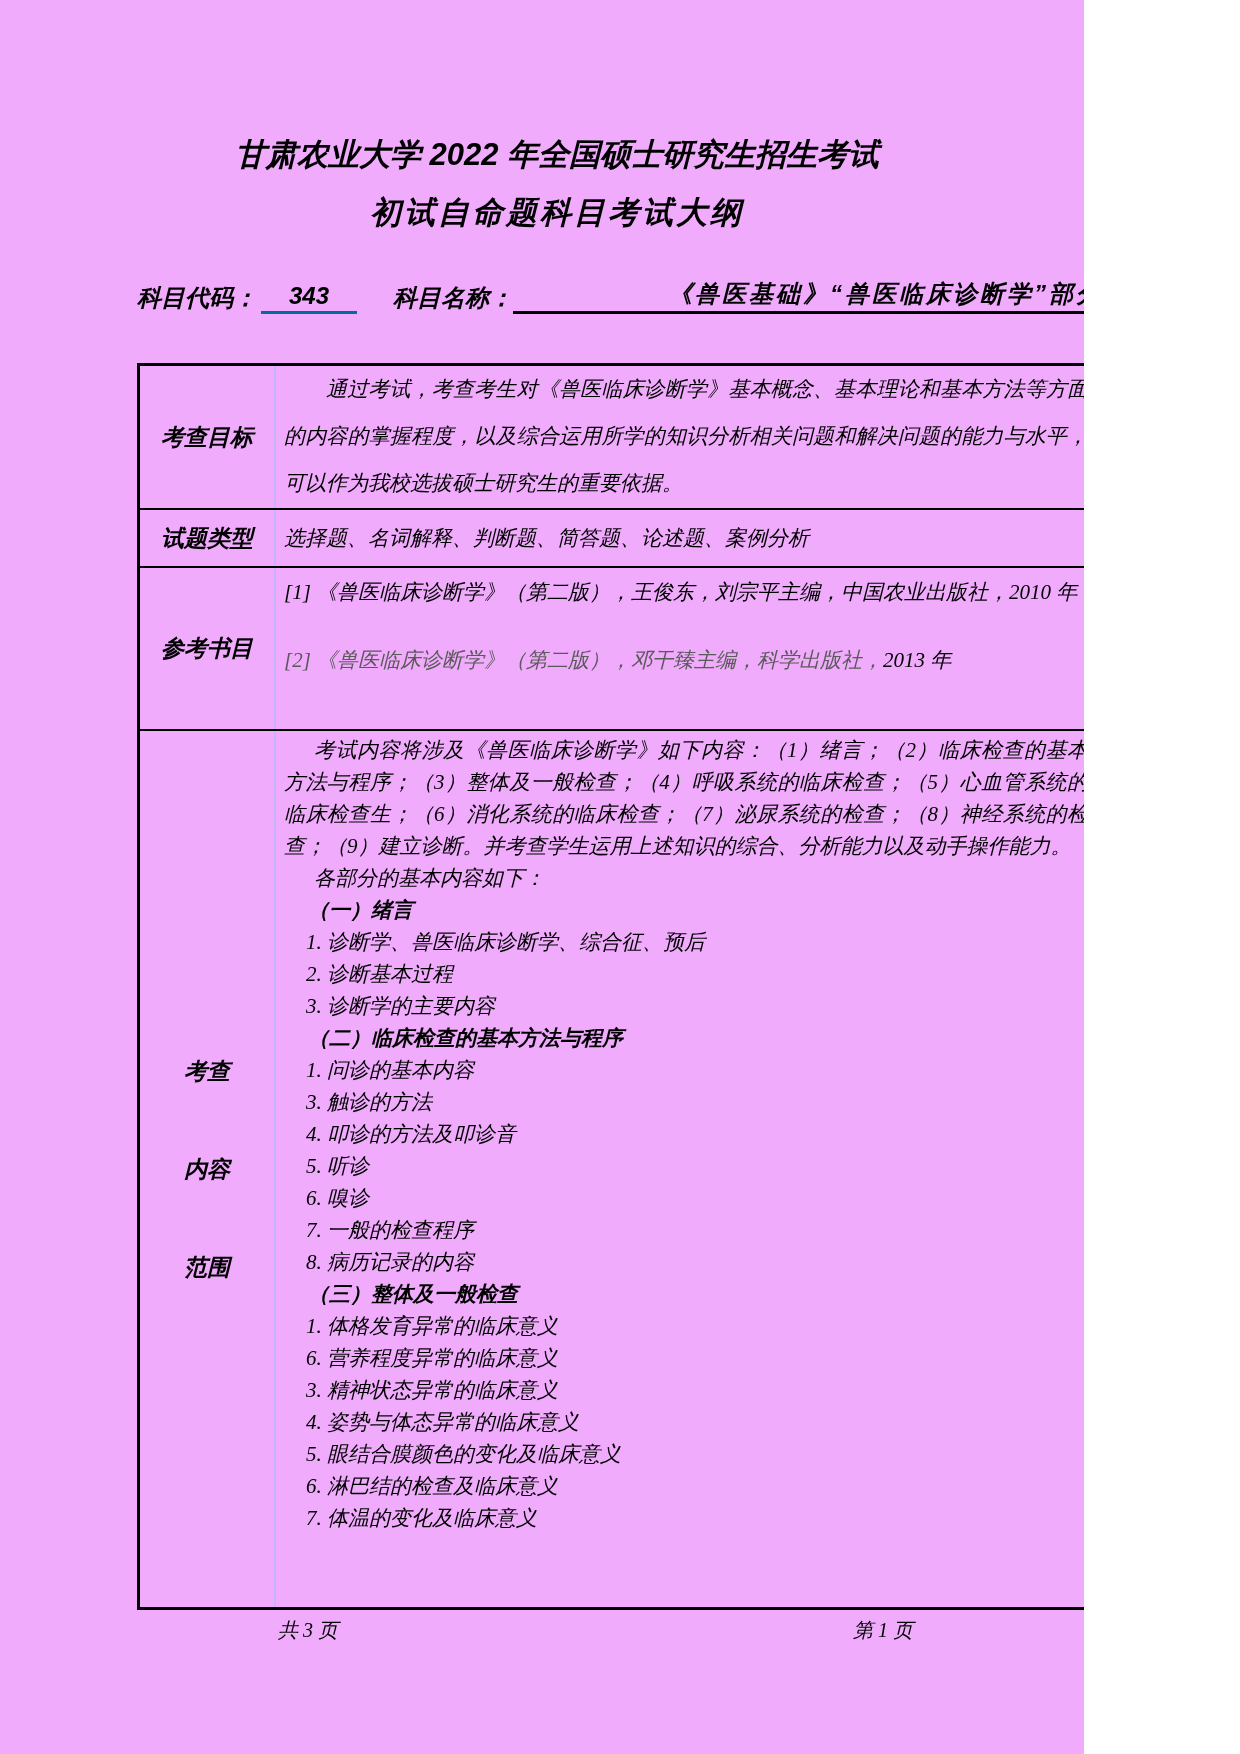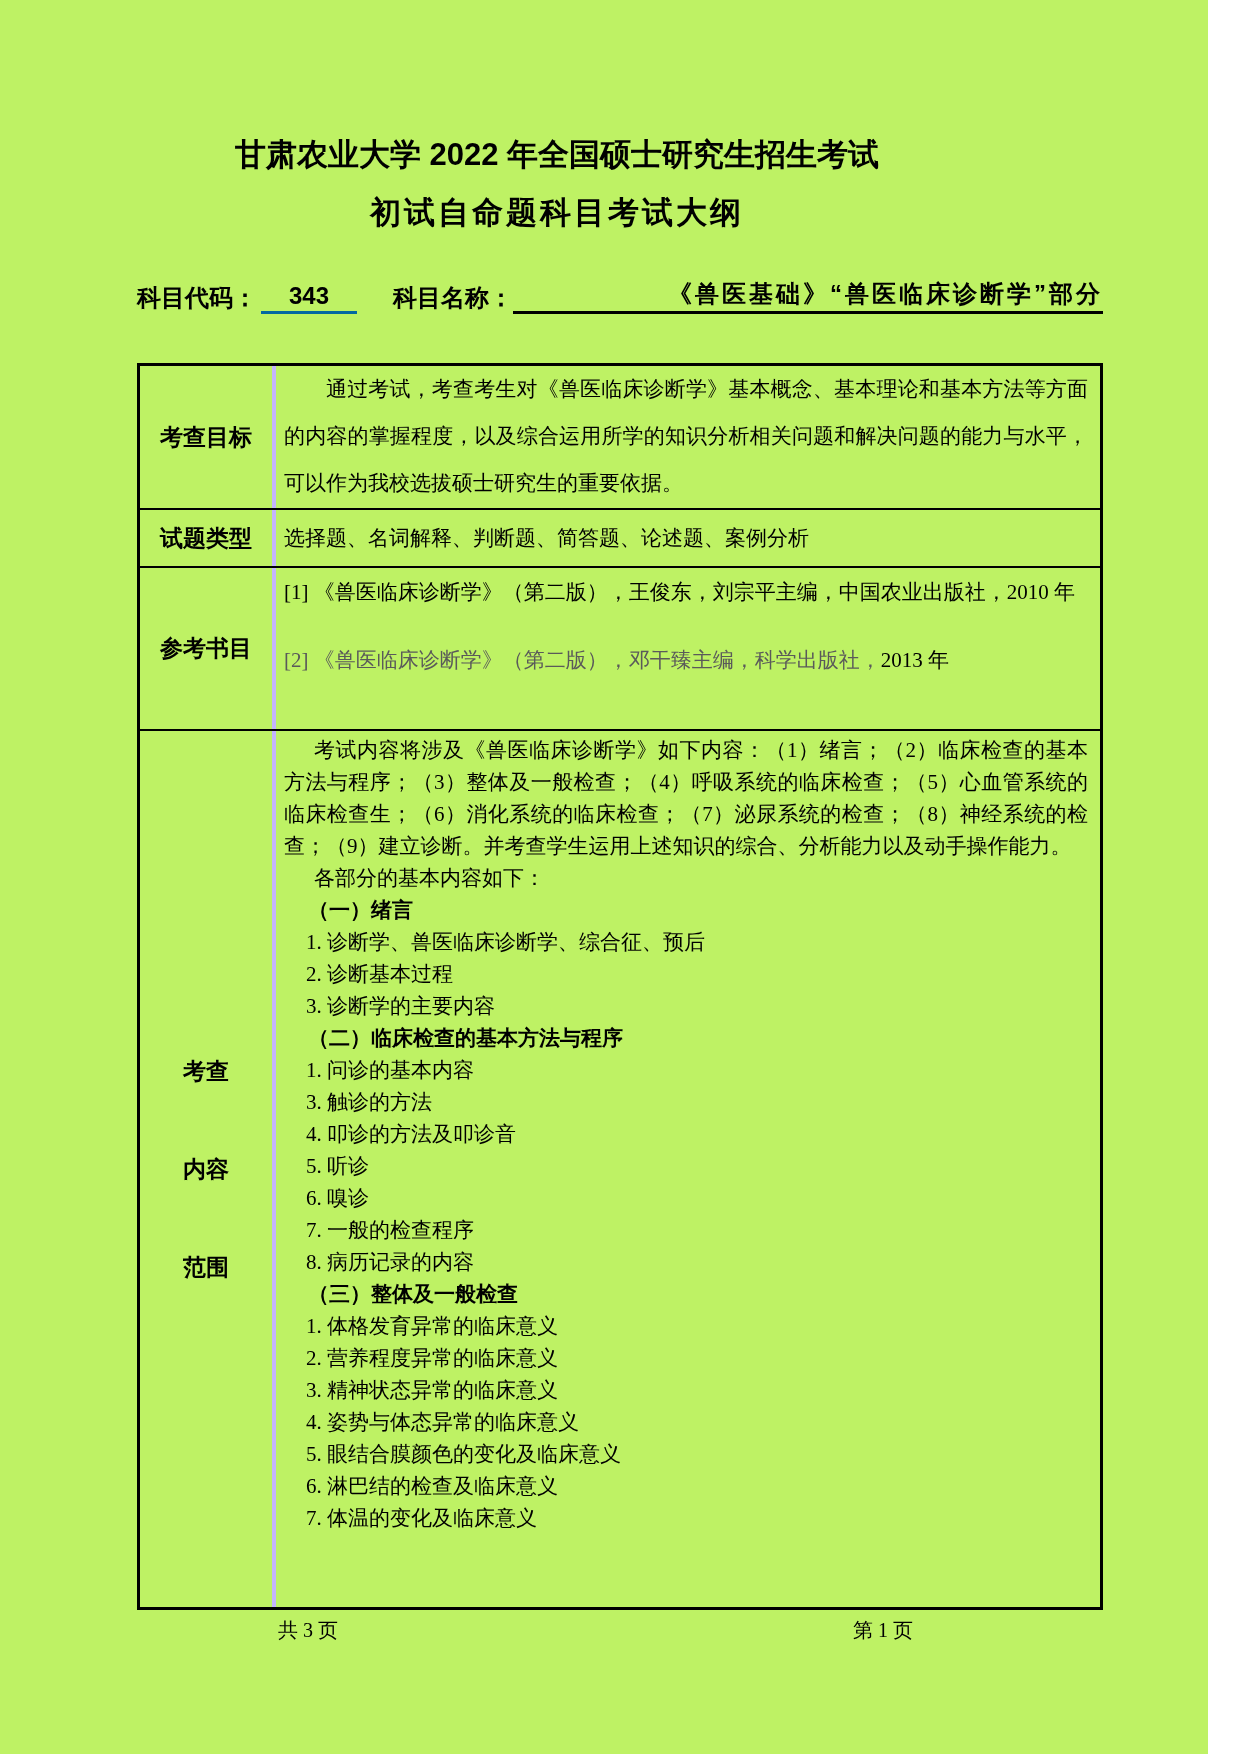--- a/index.html
+++ b/index.html
@@ -1,22 +1,23 @@
 <!DOCTYPE html>
 <html lang="zh"><head>
 <meta charset="utf-8">
 <style>
   html,body { margin:0; padding:0; background:#ffffff; }
   .page {
     position:relative;
-    width:1208px; height:1754px;
-    background:#bef264;
+    width:1084px; height:1754px;
+    background:#f0abfc;
     color:#000;
     overflow:hidden;
     font-family:"Liberation Serif", serif;
+    font-style:italic;
   }
   
   .doc-title1, .doc-title2 {
     position:absolute; left:0; width:1114px;
     text-align:center;
     font-family:"Liberation Sans", sans-serif;
     font-weight:bold;
     font-size:31px;
     white-space:nowrap;
   }
@@ -56,21 +57,21 @@
   }
   .trow { display:flex; border-top:2px solid #000; box-sizing:border-box; min-height:0; }
   .trow:first-child { border-top:none; }
   .row-goal  { height:142px; flex:0 0 auto; }
   .row-types { height:58px;  flex:0 0 auto; }
   .row-books { height:163px; flex:0 0 auto; }
   .row-scope { flex:1 1 auto; }
 
   .tlabel {
     flex:0 0 136px; width:136px;
-    border-right:4px solid #c4b5fd;
+    border-right:2px solid #c4b5fd;
     box-sizing:border-box;
     display:flex; flex-direction:column;
     align-items:center; justify-content:center;
     font-family:"Liberation Sans", sans-serif;
     font-weight:bold; font-size:23px;
     text-align:right;
   }
   .tlabel .stack-line { line-height:98px; }
 
   .tcontent {
@@ -182,21 +183,21 @@
             <div class="oline item">6. 嗅诊</div>
 
             <div class="oline item">7. 一般的检查程序</div>
 
             <div class="oline item">8. 病历记录的内容</div>
 
             <div class="oline heading">（三）整体及一般检查</div>
 
             <div class="oline item">1. 体格发育异常的临床意义</div>
 
-            <div class="oline item">2. 营养程度异常的临床意义</div>
+            <div class="oline item">6. 营养程度异常的临床意义</div>
 
             <div class="oline item">3. 精神状态异常的临床意义</div>
 
             <div class="oline item">4. 姿势与体态异常的临床意义</div>
 
             <div class="oline item">5. 眼结合膜颜色的变化及临床意义</div>
 
             <div class="oline item">6. 淋巴结的检查及临床意义</div>
 
             <div class="oline item">7. 体温的变化及临床意义</div>

